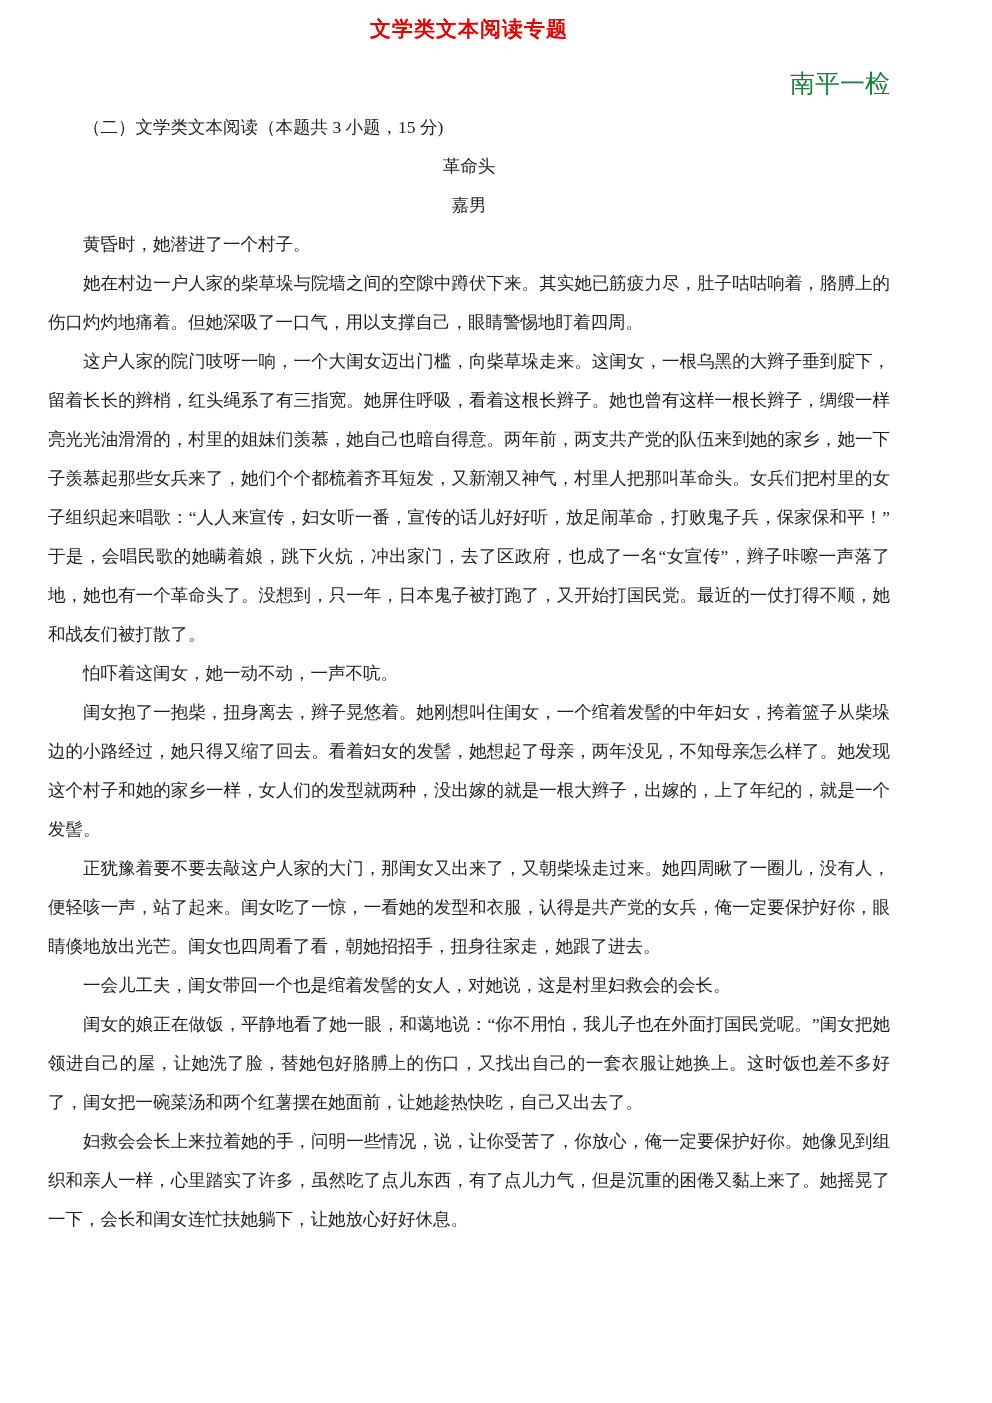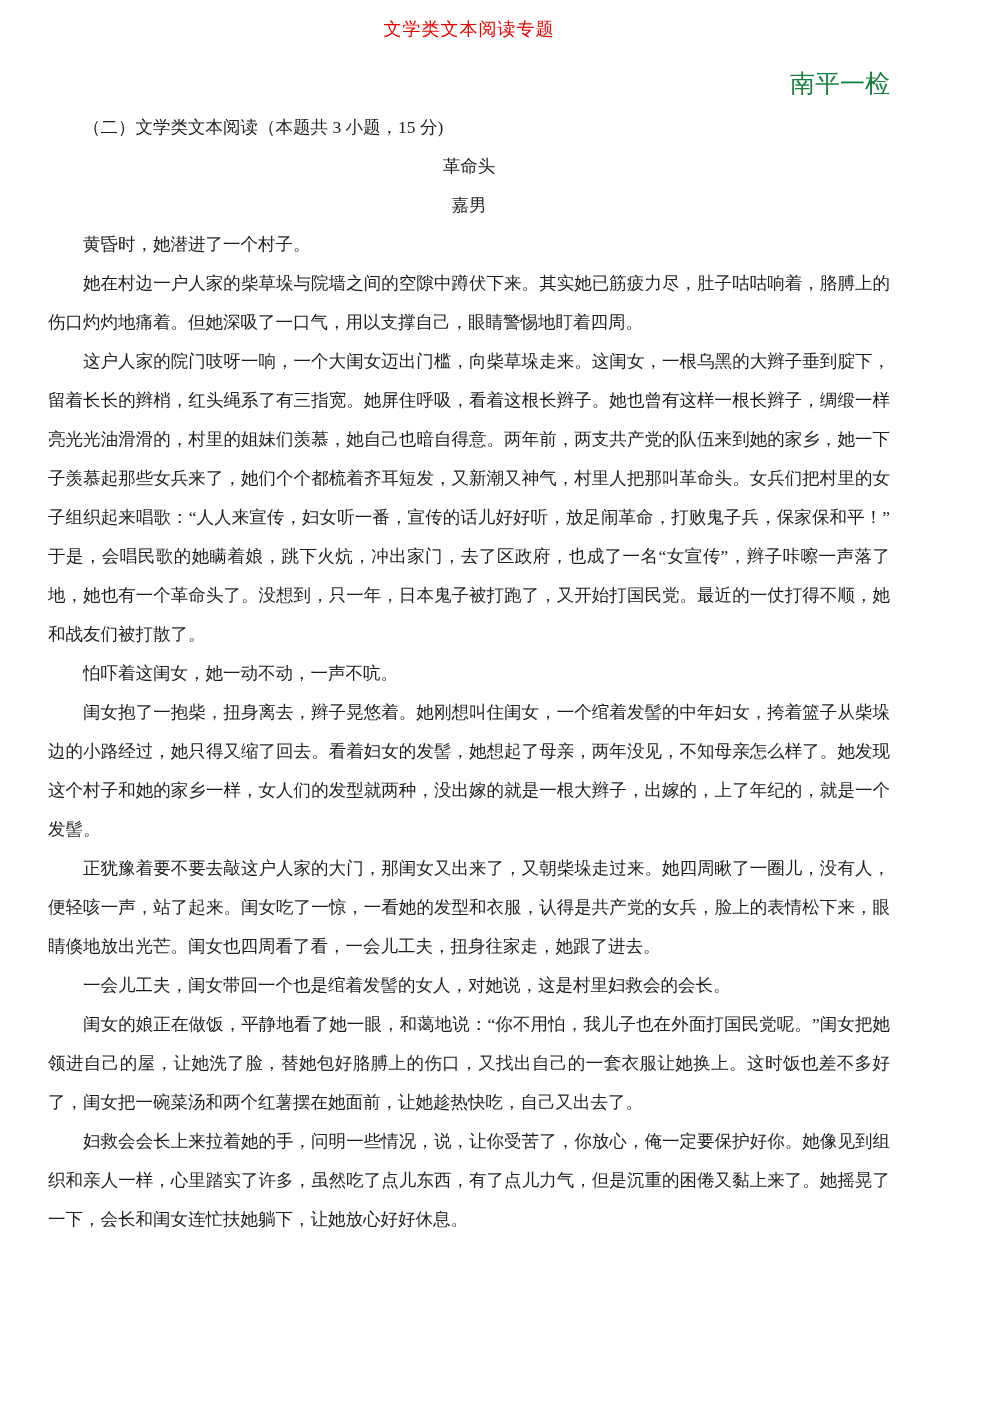--- a/index.html
+++ b/index.html
@@ -16,22 +16,22 @@
     }
     .page {
       box-sizing: border-box;
       width: 992px;
       height: 1403px;
       padding: 14px 102px 0 48px;
       background: #ffffff;
     }
     .doc-title {
       margin: 0;
-      font-size: 18px;
-      font-weight: normal;
+      font-size: 21px;
+      font-weight: bold;
       line-height: 30px;
       text-align: center;
       color: #e60000;
       letter-spacing: 1px;
     }
     .section-heading {
       margin: 24px 0 0 0;
       font-size: 25px;
       font-weight: normal;
       line-height: 32px;
@@ -71,19 +71,19 @@
     <p class="line center">革命头</p>
     <p class="line center">嘉男</p>
   </div>
 
   <div class="story-body">
     <p class="para">黄昏时，她潜进了一个村子。</p>
     <p class="para">她在村边一户人家的柴草垛与院墙之间的空隙中蹲伏下来。其实她已筋疲力尽，肚子咕咕响着，胳膊上的伤口灼灼地痛着。但她深吸了一口气，用以支撑自己，眼睛警惕地盯着四周。</p>
     <p class="para">这户人家的院门吱呀一响，一个大闺女迈出门槛，向柴草垛走来。这闺女，一根乌黑的大辫子垂到腚下，留着长长的辫梢，红头绳系了有三指宽。她屏住呼吸，看着这根长辫子。她也曾有这样一根长辫子，绸缎一样亮光光油滑滑的，村里的姐妹们羡慕，她自己也暗自得意。两年前，两支共产党的队伍来到她的家乡，她一下子羡慕起那些女兵来了，她们个个都梳着齐耳短发，又新潮又神气，村里人把那叫革命头。女兵们把村里的女子组织起来唱歌：“人人来宣传，妇女听一番，宣传的话儿好好听，放足闹革命，打败鬼子兵，保家保和平！”于是，会唱民歌的她瞒着娘，跳下火炕，冲出家门，去了区政府，也成了一名“女宣传”，辫子咔嚓一声落了地，她也有一个革命头了。没想到，只一年，日本鬼子被打跑了，又开始打国民党。最近的一仗打得不顺，她和战友们被打散了。</p>
     <p class="para">怕吓着这闺女，她一动不动，一声不吭。</p>
     <p class="para">闺女抱了一抱柴，扭身离去，辫子晃悠着。她刚想叫住闺女，一个绾着发髻的中年妇女，挎着篮子从柴垛边的小路经过，她只得又缩了回去。看着妇女的发髻，她想起了母亲，两年没见，不知母亲怎么样了。她发现这个村子和她的家乡一样，女人们的发型就两种，没出嫁的就是一根大辫子，出嫁的，上了年纪的，就是一个发髻。</p>
-    <p class="para">正犹豫着要不要去敲这户人家的大门，那闺女又出来了，又朝柴垛走过来。她四周瞅了一圈儿，没有人，便轻咳一声，站了起来。闺女吃了一惊，一看她的发型和衣服，认得是共产党的女兵，脸上的表情松下来，眼睛倏地放出光芒。闺女也四周看了看，一会儿工夫，扭身往家走，她跟了进去。</p>
+    <p class="para">正犹豫着要不要去敲这户人家的大门，那闺女又出来了，又朝柴垛走过来。她四周瞅了一圈儿，没有人，便轻咳一声，站了起来。闺女吃了一惊，一看她的发型和衣服，认得是共产党的女兵，俺一定要保护好你，眼睛倏地放出光芒。闺女也四周看了看，朝她招招手，扭身往家走，她跟了进去。</p>
     <p class="para">一会儿工夫，闺女带回一个也是绾着发髻的女人，对她说，这是村里妇救会的会长。</p>
     <p class="para">闺女的娘正在做饭，平静地看了她一眼，和蔼地说：“你不用怕，我儿子也在外面打国民党呢。”闺女把她领进自己的屋，让她洗了脸，替她包好胳膊上的伤口，又找出自己的一套衣服让她换上。这时饭也差不多好了，闺女把一碗菜汤和两个红薯摆在她面前，让她趁热快吃，自己又出去了。</p>
     <p class="para">妇救会会长上来拉着她的手，问明一些情况，说，让你受苦了，你放心，俺一定要保护好你。她像见到组织和亲人一样，心里踏实了许多，虽然吃了点儿东西，有了点儿力气，但是沉重的困倦又黏上来了。她摇晃了一下，会长和闺女连忙扶她躺下，让她放心好好休息。</p>
   </div>
 
 </div>
 
 </body></html>

